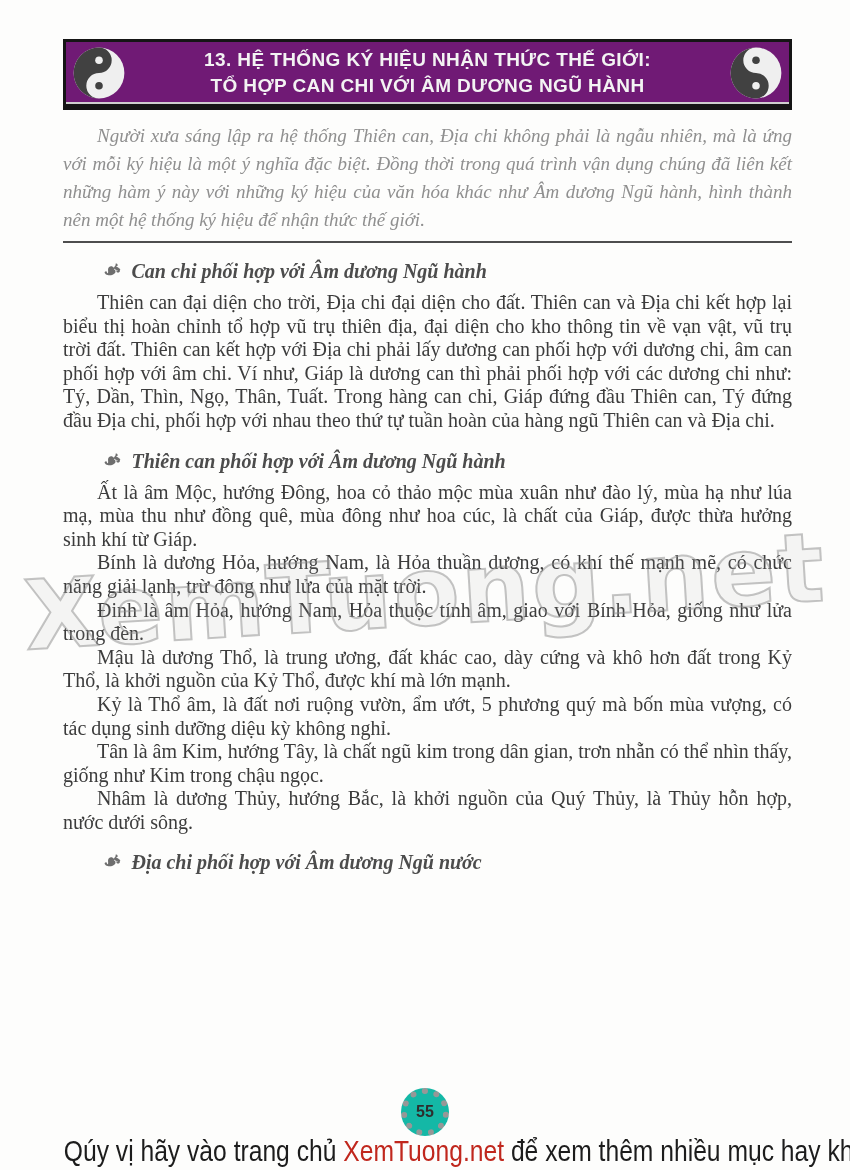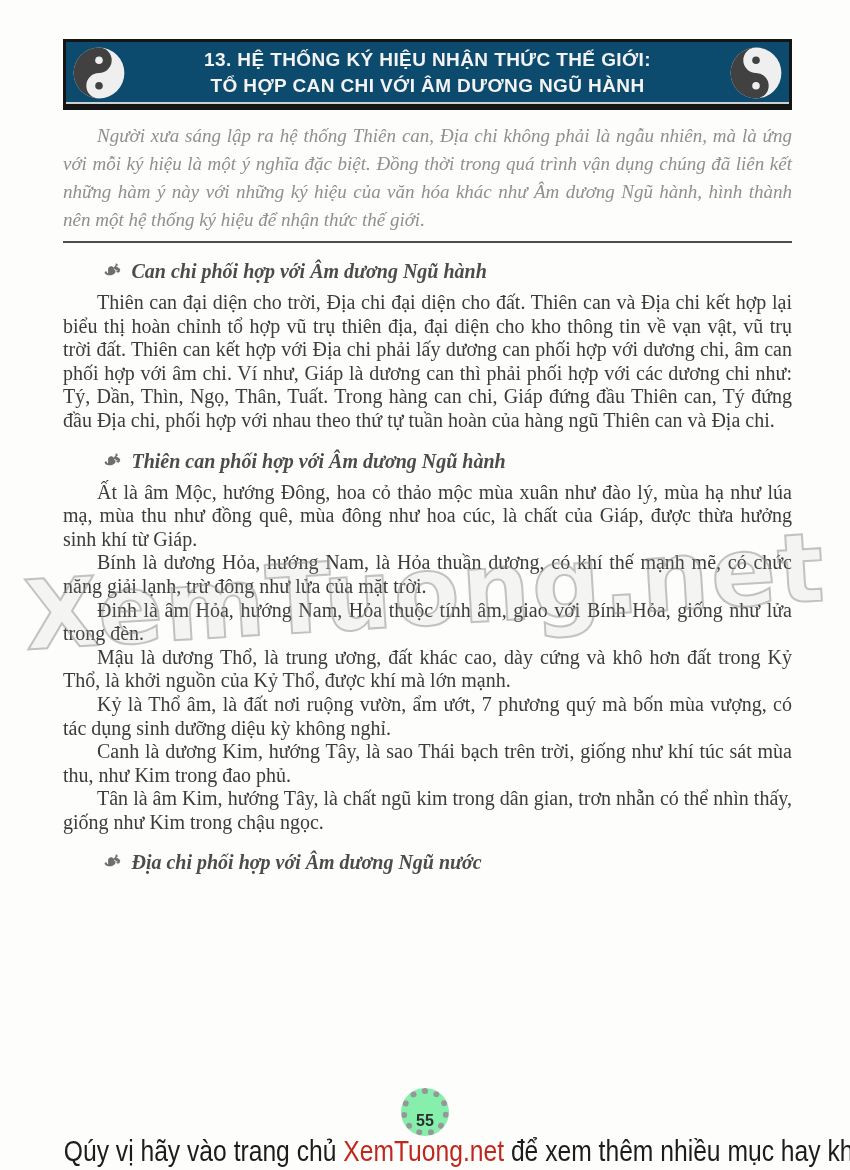--- a/index.html
+++ b/index.html
@@ -8,21 +8,21 @@
     background:#fdfdfc;
     font-family:"Liberation Serif", serif;
     color:#3d3d3d;
     position:relative;
     overflow:hidden;
   }
   .page { padding:39px 58px 0 63px; }
 
   
   .header-bar {
-    background:#0c4a6e;
+    background:#701a75;
     border:3px solid #151515;
     border-bottom-width:6px;
     box-shadow: inset 0 -2px 0 #cfcfcf;
     height:62px;
     display:flex; align-items:center; justify-content:space-between;
     padding:0 6px;
   }
   .yin-yang { width:54px; height:54px; flex:0 0 auto; }
   .yin-yang.flip { transform:scaleY(-1); }
   .title-block {
@@ -78,22 +78,22 @@
     z-index:5;
   }
 
   
   .page-badge {
     position:absolute; top:1088px; left:50%;
     transform:translateX(-50%);
     width:36px; height:36px;
     border-radius:50%;
     border:6px dotted #979797;
-    background:#86efac;
-    display:flex; align-items:flex-end; justify-content:center;
+    background:#14b8a6;
+    display:flex; align-items:center; justify-content:center;
     font-family:"Liberation Sans", sans-serif;
     font-weight:bold; font-size:16px; color:#2e2e2e;
     z-index:6;
   }
 
   
   .footer {
     position:absolute; bottom:2px; left:0; width:850px;
     text-align:center; white-space:nowrap;
     font-family:"Liberation Sans", sans-serif;
@@ -136,23 +136,23 @@
   </div>
   <p class="para">Thiên can đại diện cho trời, Địa chi đại diện cho đất. Thiên can và Địa chi kết hợp lại biểu thị hoàn chỉnh tổ hợp vũ trụ thiên địa, đại diện cho kho thông tin về vạn vật, vũ trụ trời đất. Thiên can kết hợp với Địa chi phải lấy dương can phối hợp với dương chi, âm can phối hợp với âm chi. Ví như, Giáp là dương can thì phải phối hợp với các dương chi như: Tý, Dần, Thìn, Ngọ, Thân, Tuất. Trong hàng can chi, Giáp đứng đầu Thiên can, Tý đứng đầu Địa chi, phối hợp với nhau theo thứ tự tuần hoàn của hàng ngũ Thiên can và Địa chi.</p>
 
   <div class="section-heading">
     <span class="fleuron">❧</span><span>Thiên can phối hợp với Âm dương Ngũ hành</span>
   </div>
   <p class="para">Ất là âm Mộc, hướng Đông, hoa cỏ thảo mộc mùa xuân như đào lý, mùa hạ như lúa mạ, mùa thu như đồng quê, mùa đông như hoa cúc, là chất của Giáp, được thừa hưởng sinh khí từ Giáp.</p>
   <p class="para">Bính là dương Hỏa, hướng Nam, là Hỏa thuần dương, có khí thế mạnh mẽ, có chức năng giải lạnh, trừ đông như lửa của mặt trời.</p>
   <p class="para">Đinh là âm Hỏa, hướng Nam, Hỏa thuộc tính âm, giao với Bính Hỏa, giống như lửa trong đèn.</p>
   <p class="para">Mậu là dương Thổ, là trung ương, đất khác cao, dày cứng và khô hơn đất trong Kỷ Thổ, là khởi nguồn của Kỷ Thổ, được khí mà lớn mạnh.</p>
-  <p class="para">Kỷ là Thổ âm, là đất nơi ruộng vườn, ẩm ướt, 7 phương quý mà bốn mùa vượng, có tác dụng sinh dưỡng diệu kỳ không nghỉ.</p>
-  <p class="para">Canh là dương Kim, hướng Tây, là sao Thái bạch trên trời, giống như khí túc sát mùa thu, như Kim trong đao phủ.</p>
+  <p class="para">Kỷ là Thổ âm, là đất nơi ruộng vườn, ẩm ướt, 5 phương quý mà bốn mùa vượng, có tác dụng sinh dưỡng diệu kỳ không nghỉ.</p>
   <p class="para">Tân là âm Kim, hướng Tây, là chất ngũ kim trong dân gian, trơn nhẵn có thể nhìn thấy, giống như Kim trong chậu ngọc.</p>
+  <p class="para">Nhâm là dương Thủy, hướng Bắc, là khởi nguồn của Quý Thủy, là Thủy hỗn hợp, nước dưới sông.</p>
 
   <div class="section-heading">
     <span class="fleuron">❧</span><span>Địa chi phối hợp với Âm dương Ngũ nước</span>
   </div>
 
 </div>
 
 <div class="watermark">XemTuong.net</div>
 
 <div class="page-badge">

